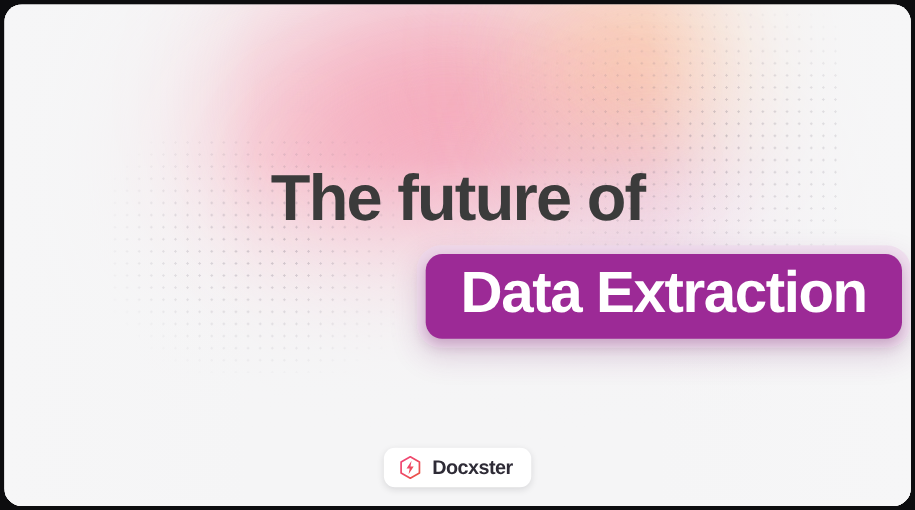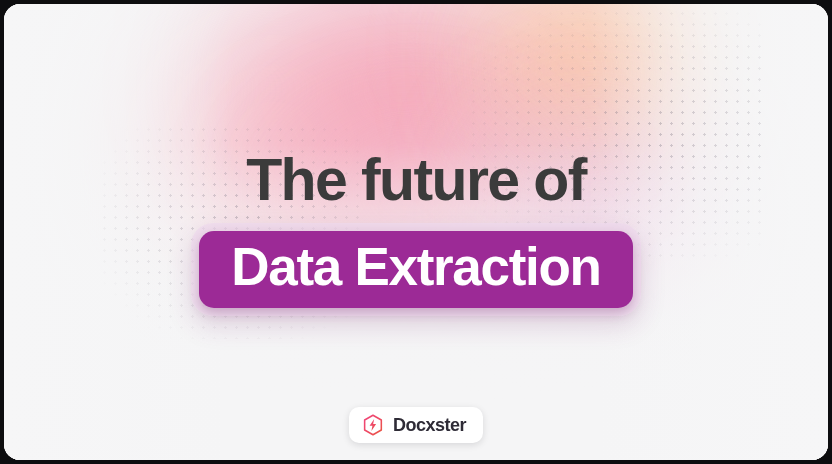--- a/index.html
+++ b/index.html
@@ -119,21 +119,21 @@
     font-size:59px;
     font-weight:700;
     letter-spacing:-1.6px;
     color:#3b3b3b;
     line-height:1.02;
   }
 
   .badge-wrap {
     margin-top:13px;
     display:flex;
-    justify-content:center;
+    justify-content:flex-end;
   }
   .badge-outer {
     padding:8px;
     border-radius:22px;
     background:rgba(236,214,234,0.72);
     box-shadow:0 10px 26px rgba(120,40,110,0.16);
   }
   .badge {
     display:block;
     padding:9px 32px 14px 32px;

